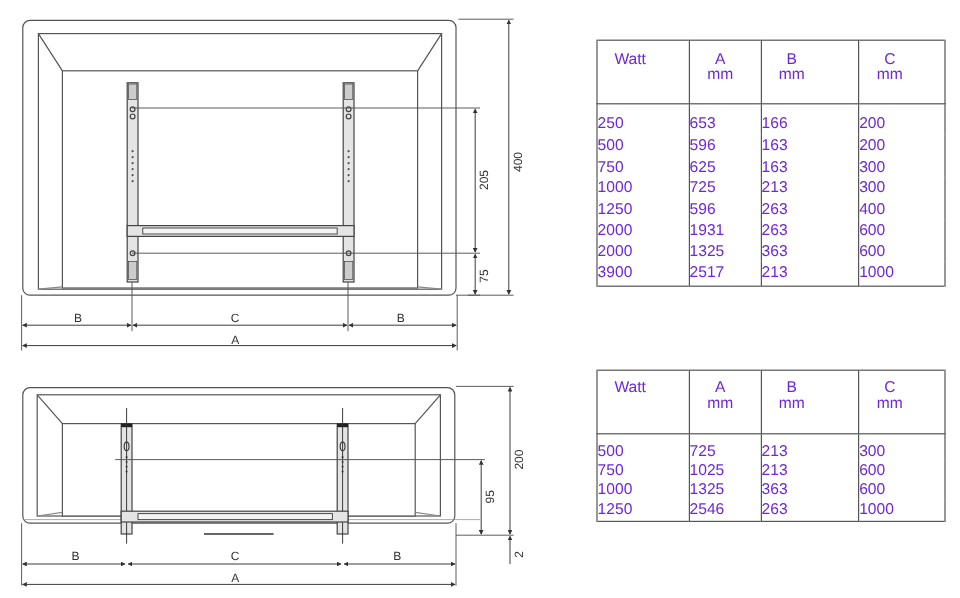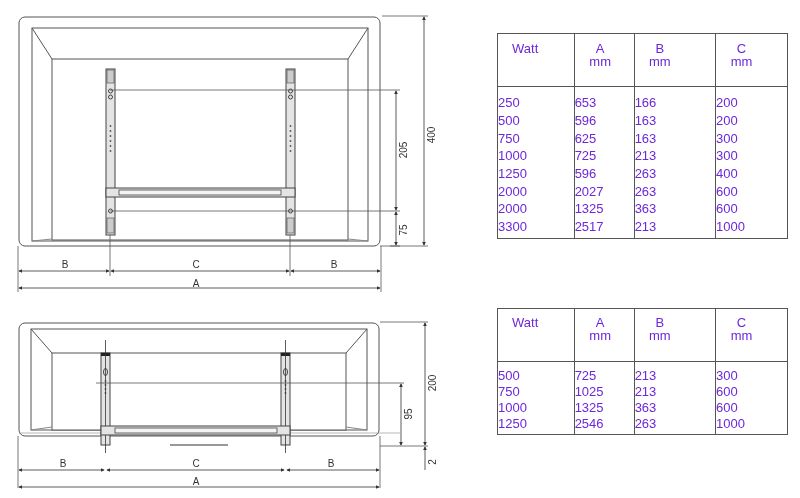--- a/index.html
+++ b/index.html
@@ -220,32 +220,32 @@
         <td class="c-c">300</td>
       </tr>
     <tr>
         <td class="c-watt">1250</td>
         <td class="c-a">596</td>
         <td class="c-b">263</td>
         <td class="c-c">400</td>
       </tr>
     <tr>
         <td class="c-watt">2000</td>
-        <td class="c-a">2027</td>
+        <td class="c-a">1931</td>
         <td class="c-b">263</td>
         <td class="c-c">600</td>
       </tr>
     <tr>
         <td class="c-watt">2000</td>
         <td class="c-a">1325</td>
         <td class="c-b">363</td>
         <td class="c-c">600</td>
       </tr>
     <tr>
-        <td class="c-watt">3300</td>
+        <td class="c-watt">3900</td>
         <td class="c-a">2517</td>
         <td class="c-b">213</td>
         <td class="c-c">1000</td>
       </tr>
   </tbody>
 </table>
 
 <table class="spec" id="t2">
   <thead>
     <tr>

